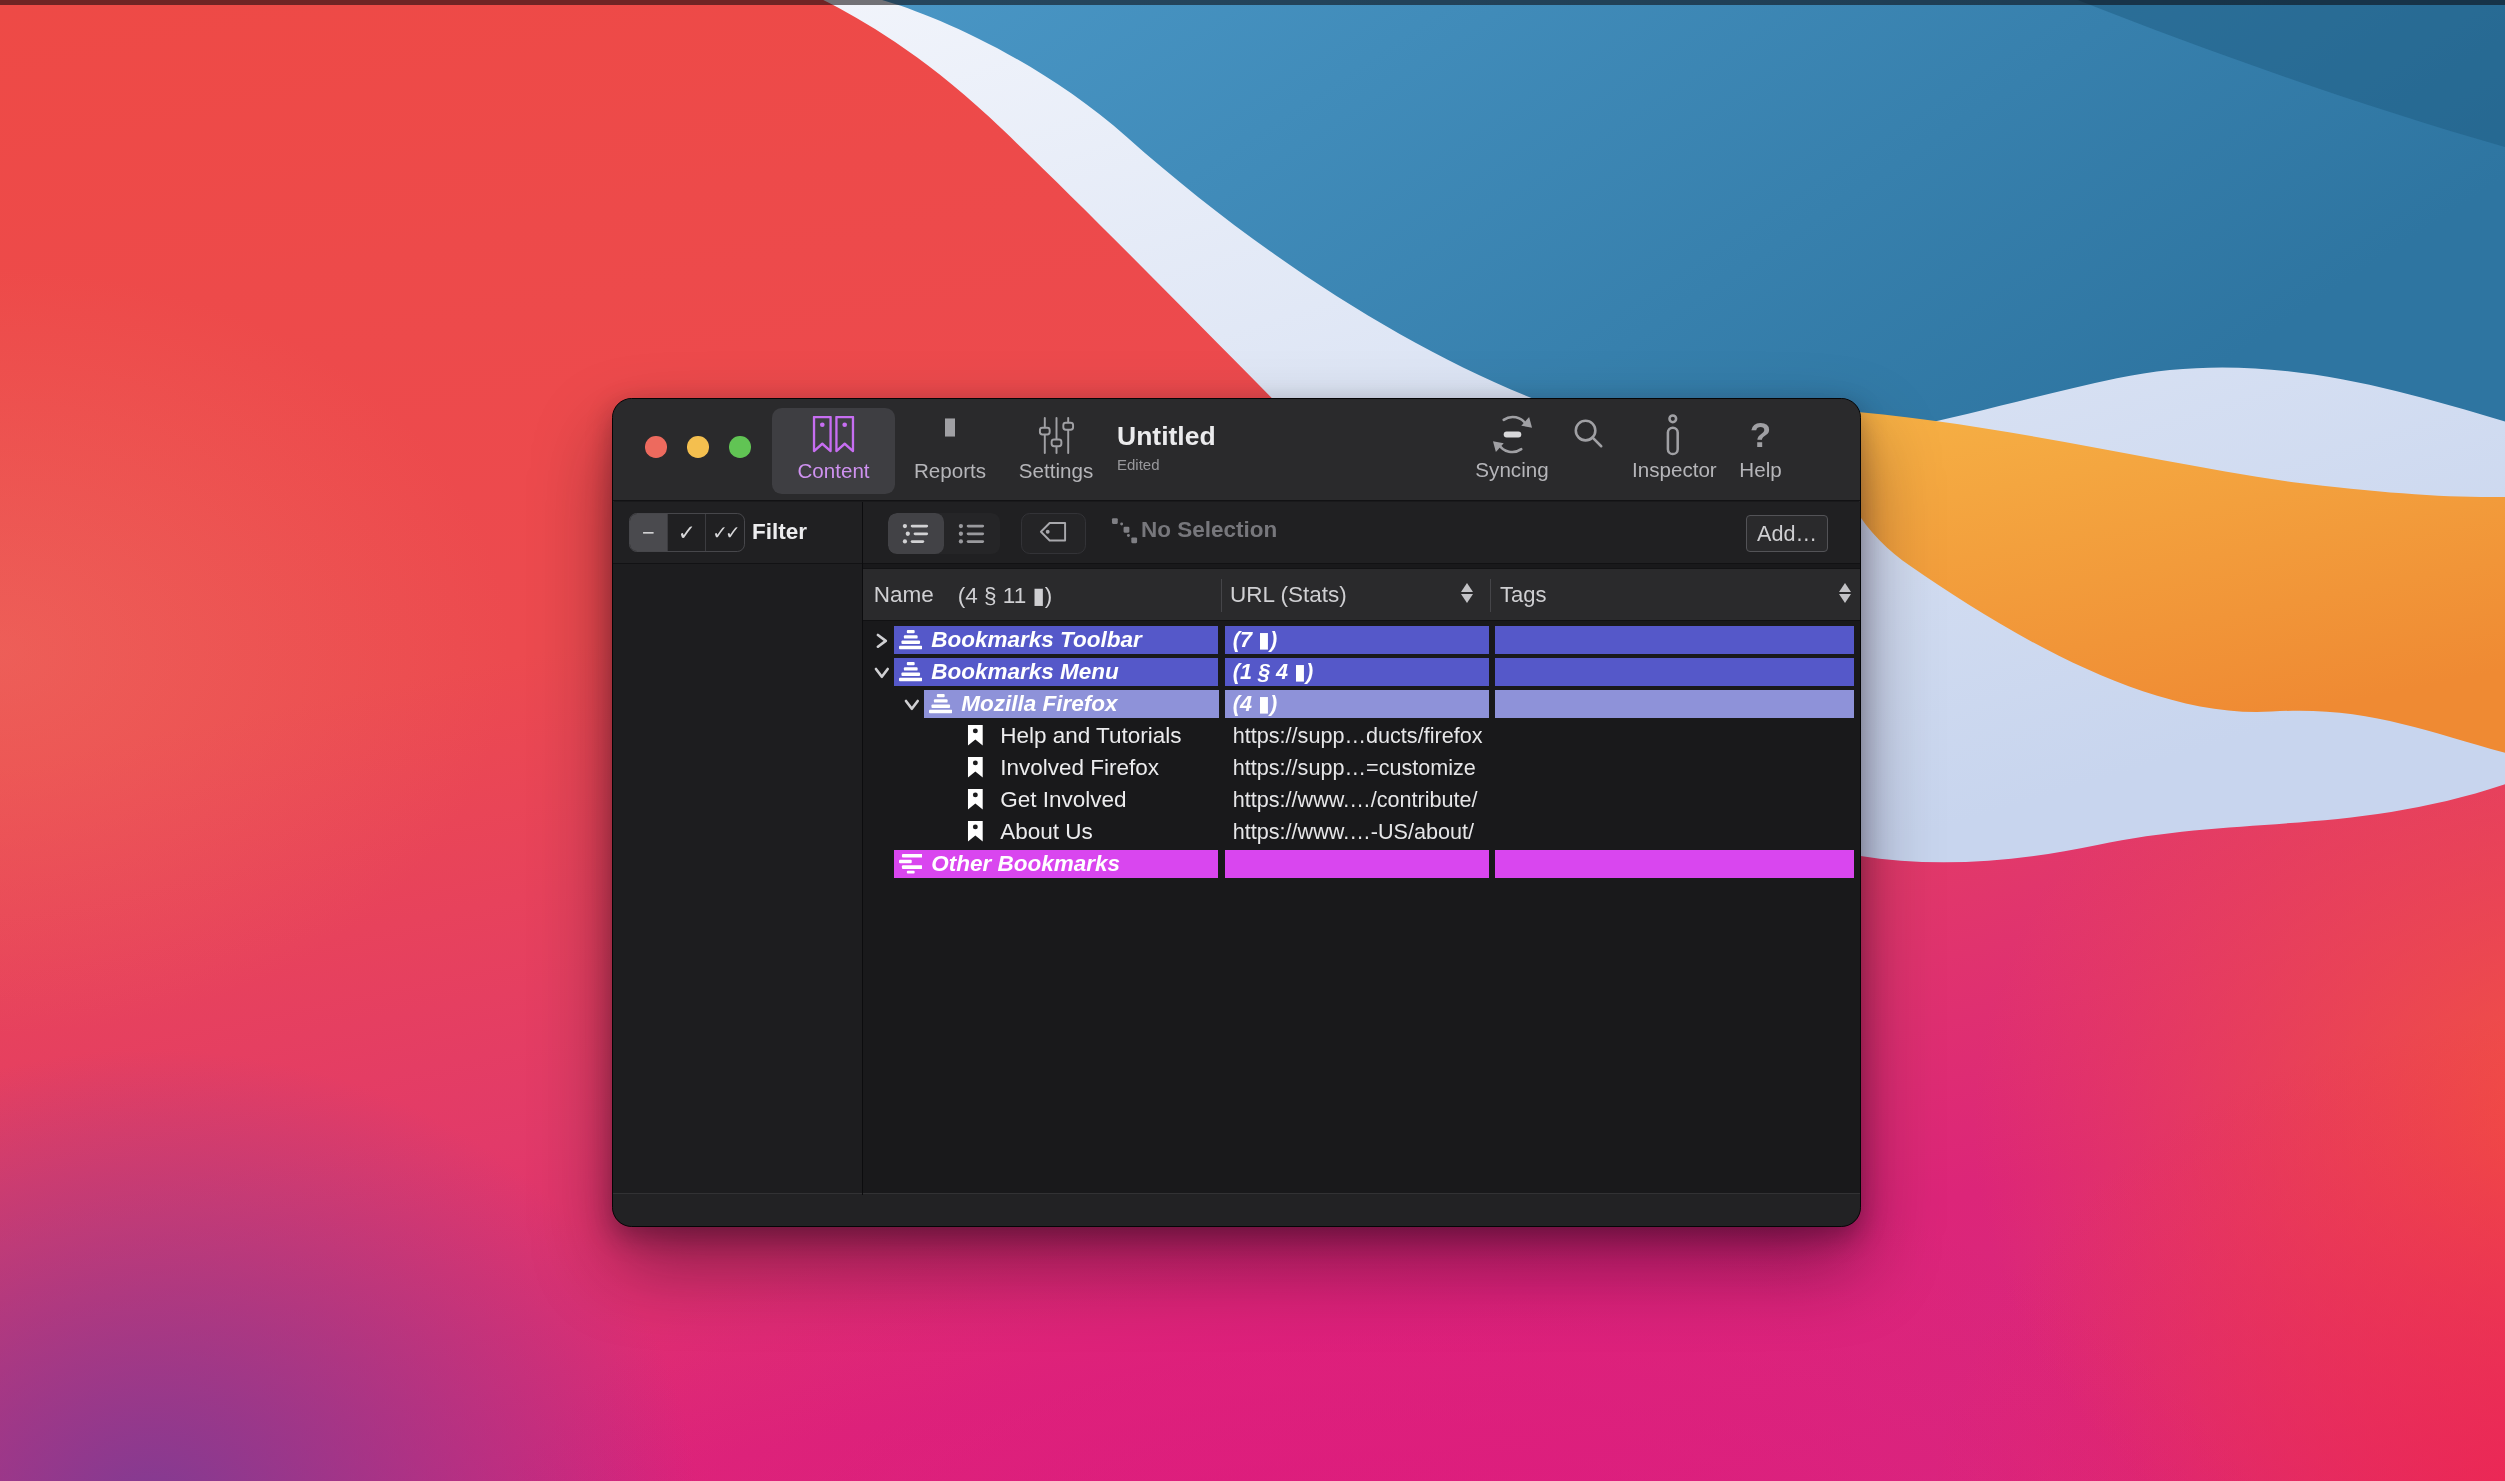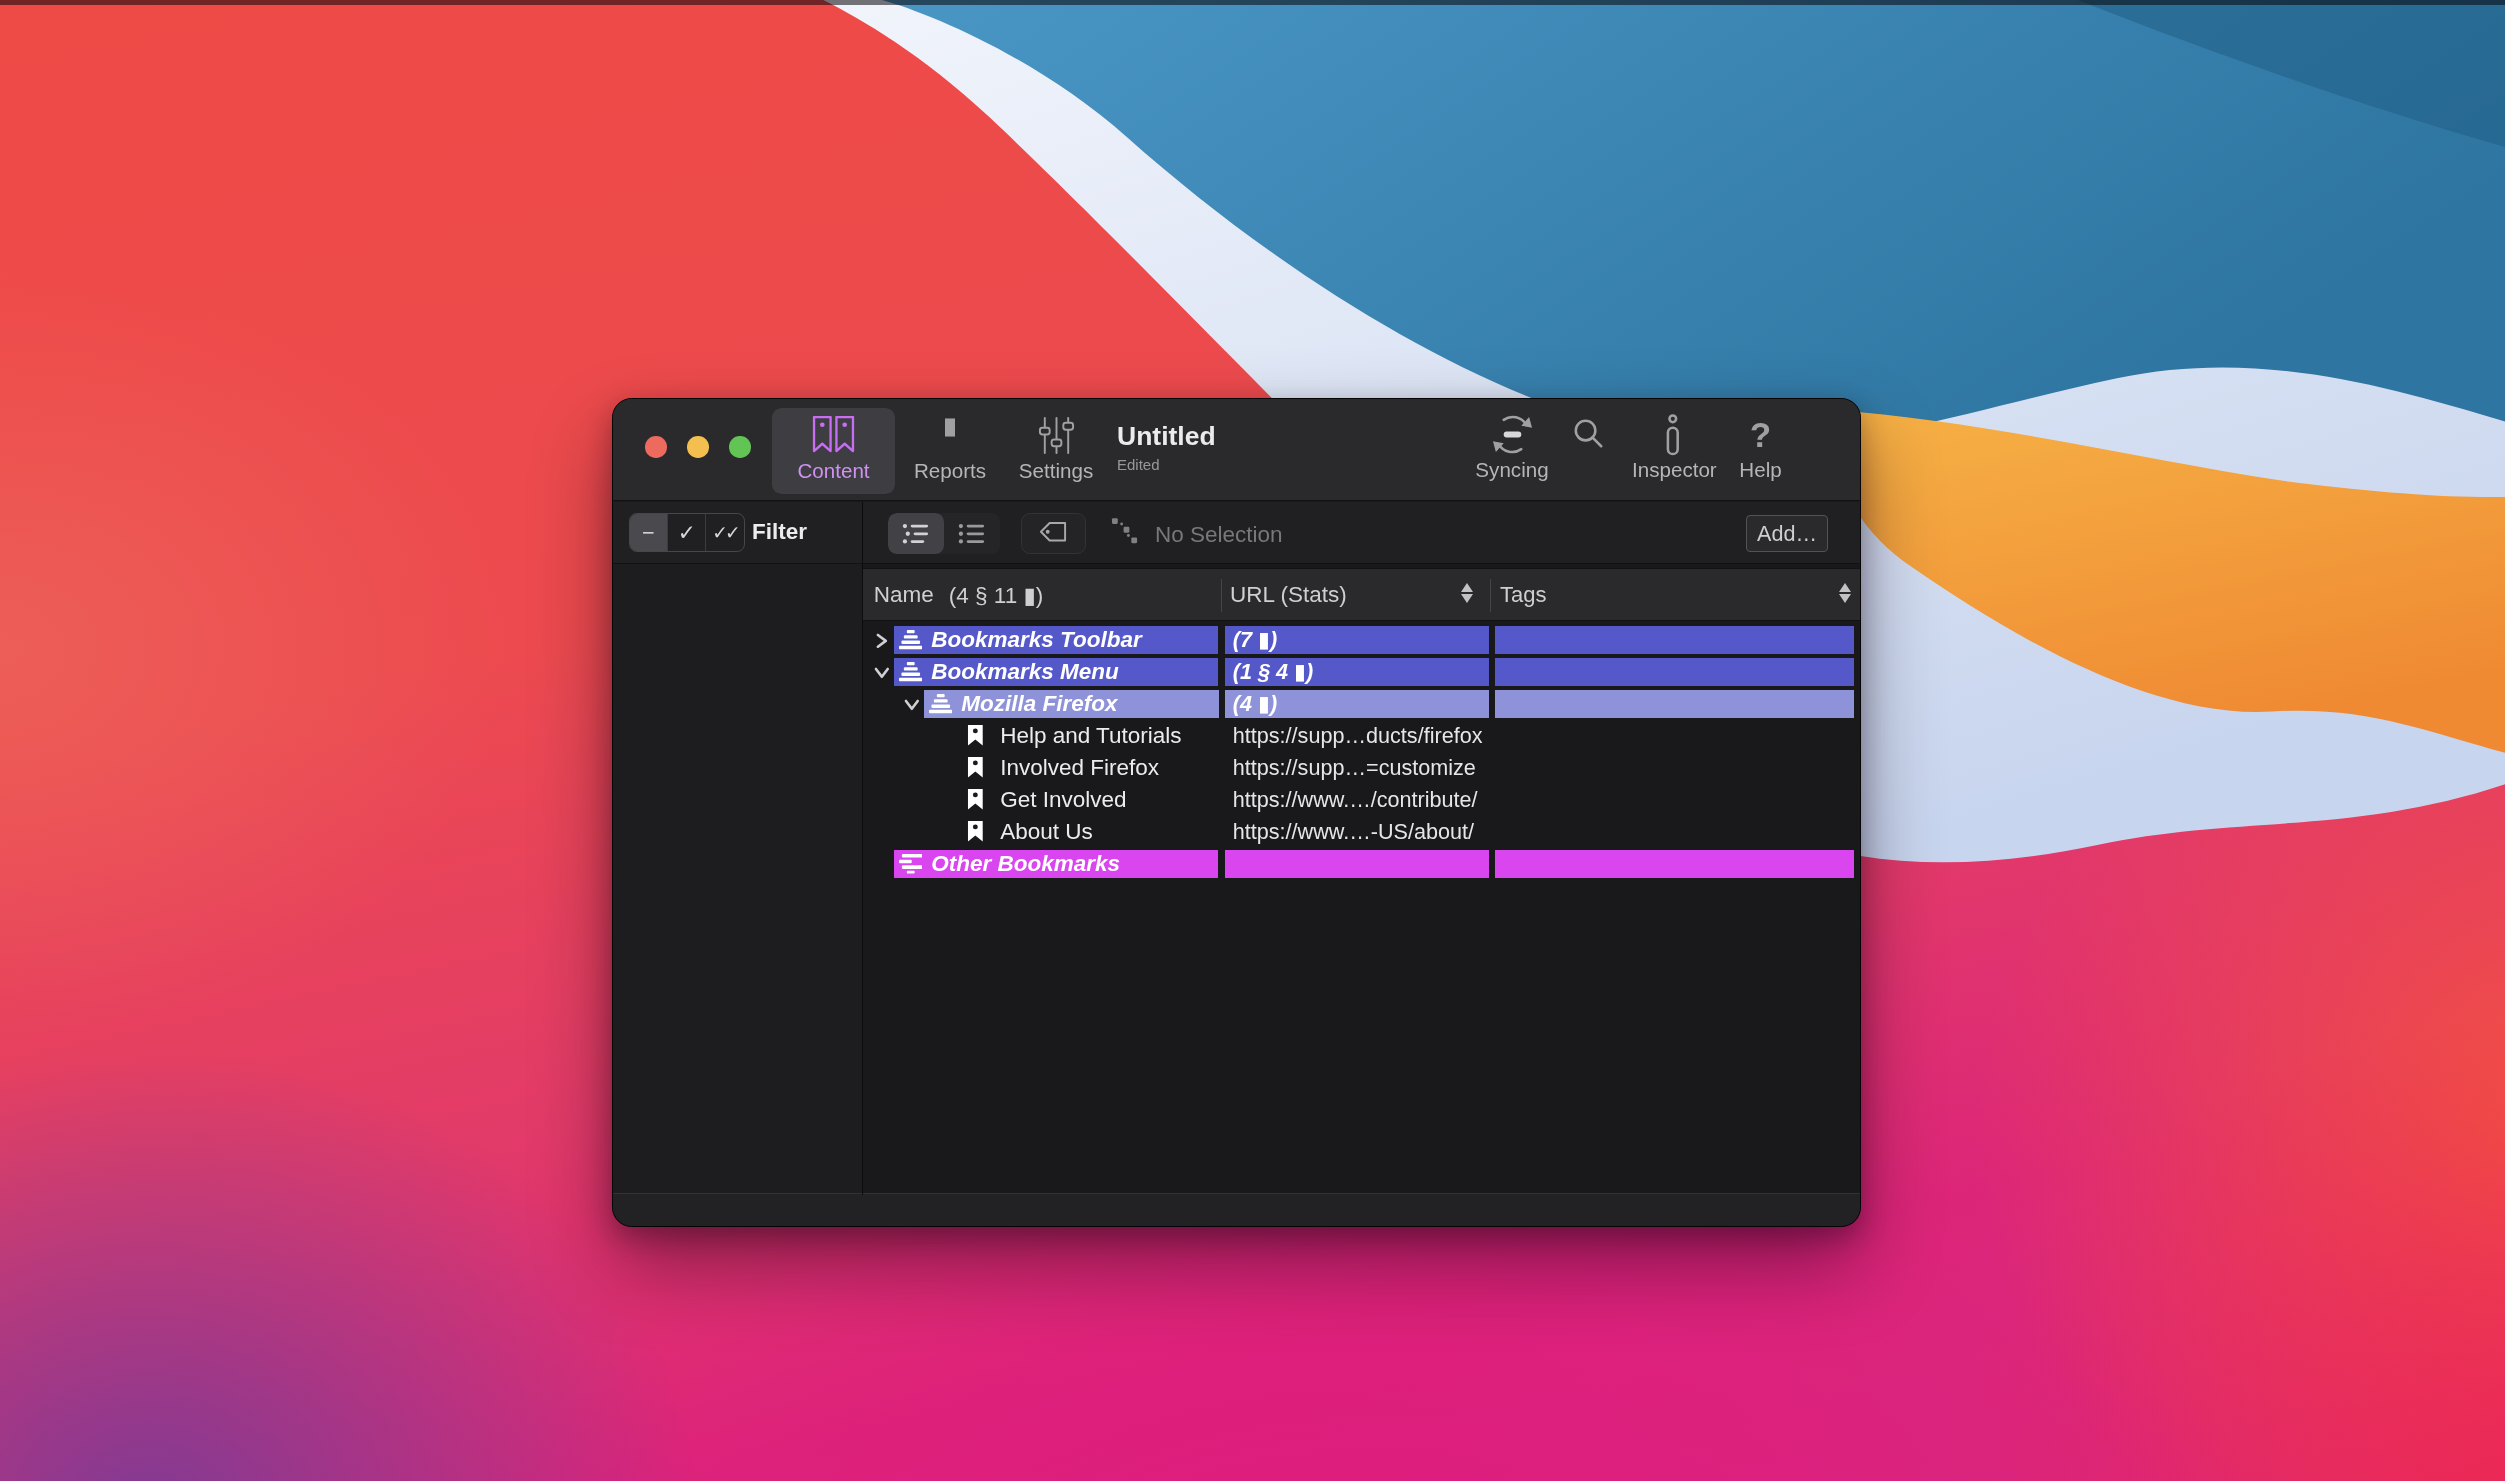--- a/index.html
+++ b/index.html
@@ -70,33 +70,33 @@
   .fseg + .fseg { border-left:1px solid #3c3c40; }
   .fseg.tight { letter-spacing:-2.9px; font-size:18.6px; }
   .filter-label { position:absolute; left:139px; top:16.7px; font-size:22.5px; font-weight:bold; color:#ececee; }
 
   .list-seg { position:absolute; left:275px; top:10.8px; height:41px; width:112px; background:#252527;
     border-radius:8.8px; display:flex; overflow:hidden; }
   .lbtn { width:56px; display:flex; align-items:center; justify-content:center; }
   .lbtn.sel { background:#424246; border-radius:8.8px; }
   .tag-btn { position:absolute; left:408px; top:10.8px; width:65px; height:41px; background:#242426;
     border:1px solid #333337; border-radius:8.8px; display:flex; align-items:center; justify-content:center; }
-  .sel-status { position:absolute; left:498px; top:14.7px; display:flex; align-items:flex-end; gap:15px; }
+  .sel-status { position:absolute; left:498px; top:14.7px; display:flex; align-items:flex-start; gap:1px;font-weight:bold; }
   .sel-status .txt { font-size:22.5px; color:#77777c; }
   .add-btn { position:absolute; left:1133px; top:12.7px; width:82px; height:37px; background:#2a2a2c;
     border:1px solid #535357; border-radius:4px; font-size:21.6px; color:#cfcfd2; text-align:center; line-height:35px; }
 
   
   .body { position:absolute; left:0; top:165px; width:100%; height:631px; }
   .sidebar { position:absolute; left:0; top:0; width:249px; height:100%; background:#1d1d1f; }
   .main { position:absolute; left:250px; top:0; width:999px; height:100%; background:#19191b; }
 
   .thead { position:absolute; left:0; top:3.9px; width:100%; height:53px; background:#2a2a2c;
     border-top:1px solid #131315; border-bottom:1px solid #111113; }
-  .th-name { position:absolute; left:10.8px; top:12.7px; font-size:22.5px; color:#cfcfd2; display:flex; gap:15px; }
+  .th-name { position:absolute; left:10.8px; top:12.7px; font-size:22.5px; color:#cfcfd2; display:flex; gap:24px; }
   .th-stats { color:#cfcfd2; }
   .col-div { position:absolute; top:9.8px; width:1px; height:33px; background:#454549; }
   .cd1 { left:358px; } .cd2 { left:627px; }
   .th-url { position:absolute; left:367px; top:12.7px; font-size:22.5px; color:#cfcfd2; }
   .th-tags { position:absolute; left:637px; top:12.7px; font-size:22px; color:#cfcfd2; }
   .sort { position:absolute; top:10.8px; width:13.7px; height:31px; }
   .sort-url { left:598px; } .sort-tags { left:976px; }
   .sort i { display:block; width:0; height:0; border-left:6.9px solid transparent; border-right:6.9px solid transparent; margin:2.9px 0; }
   .sort .up { border-bottom:9.8px solid #c2c2c6; }
   .sort .dn { border-top:9.8px solid #c2c2c6; }

